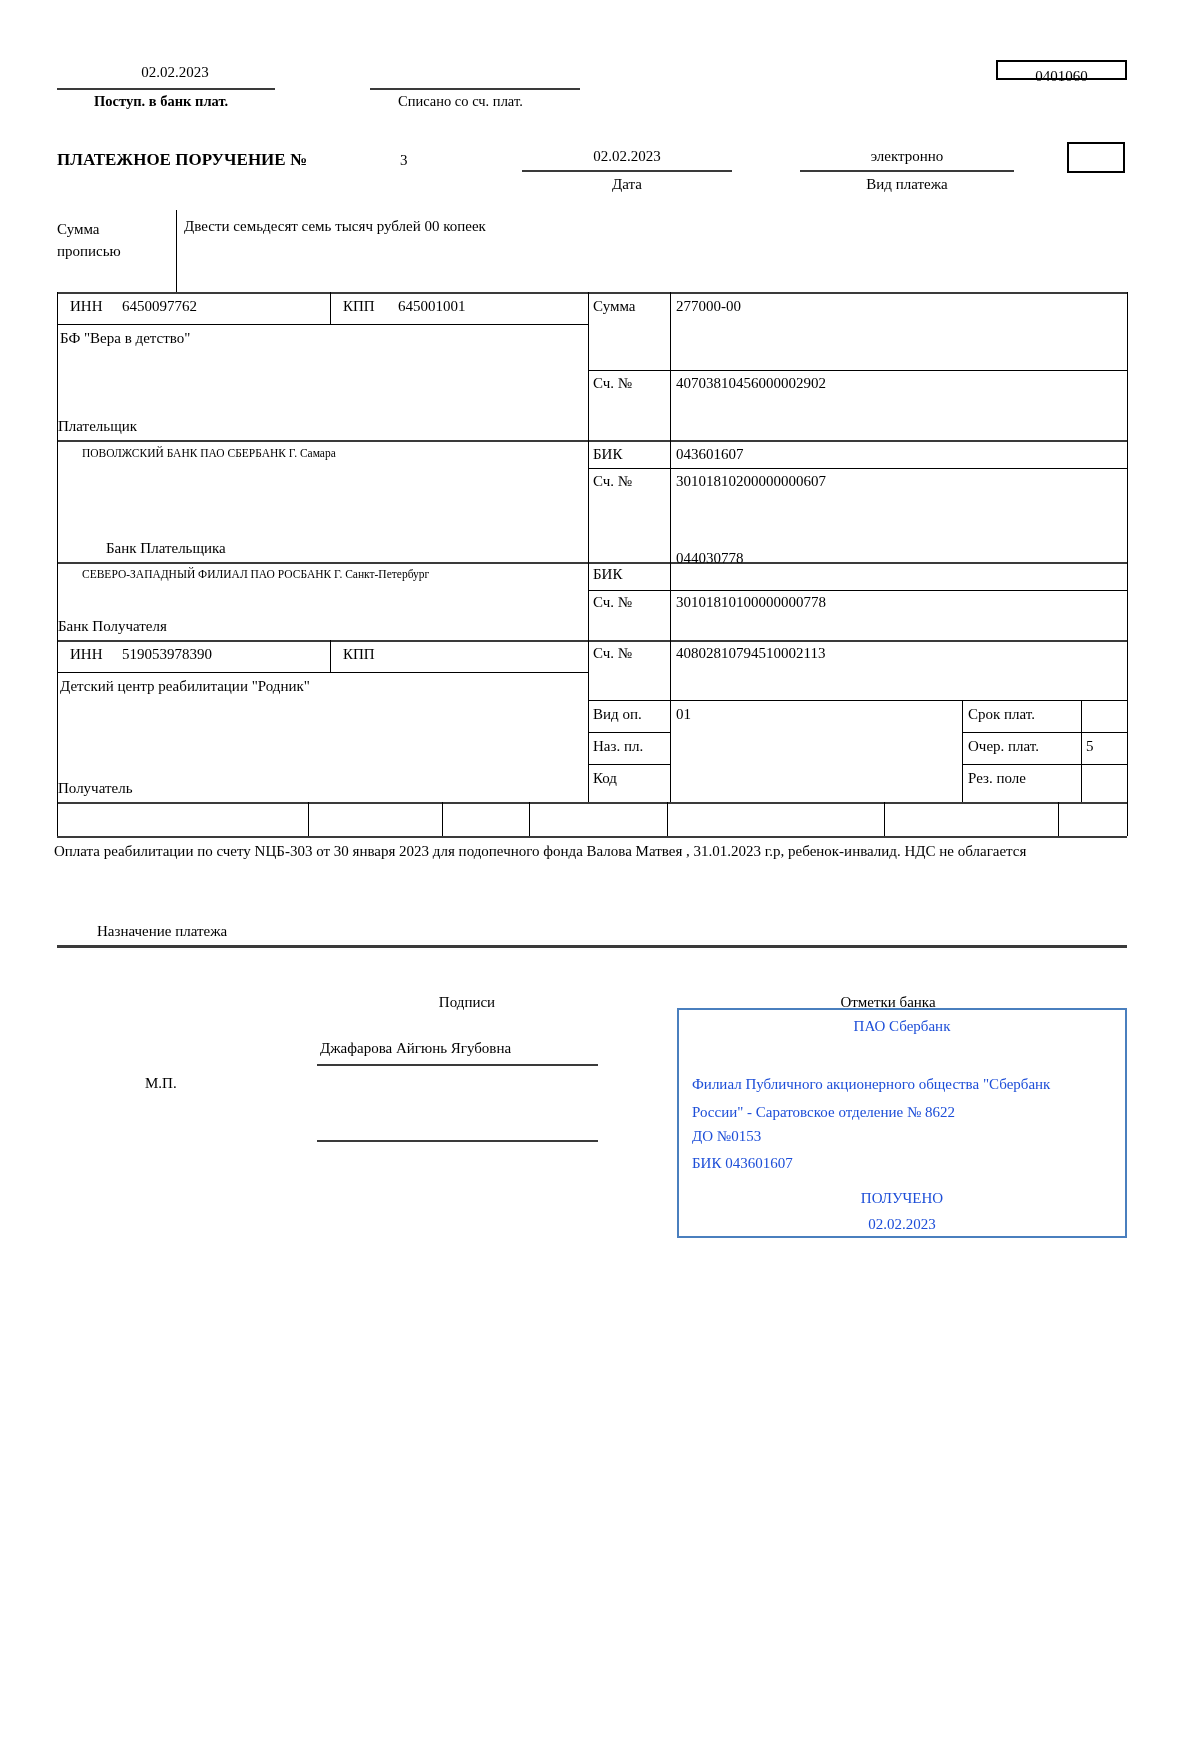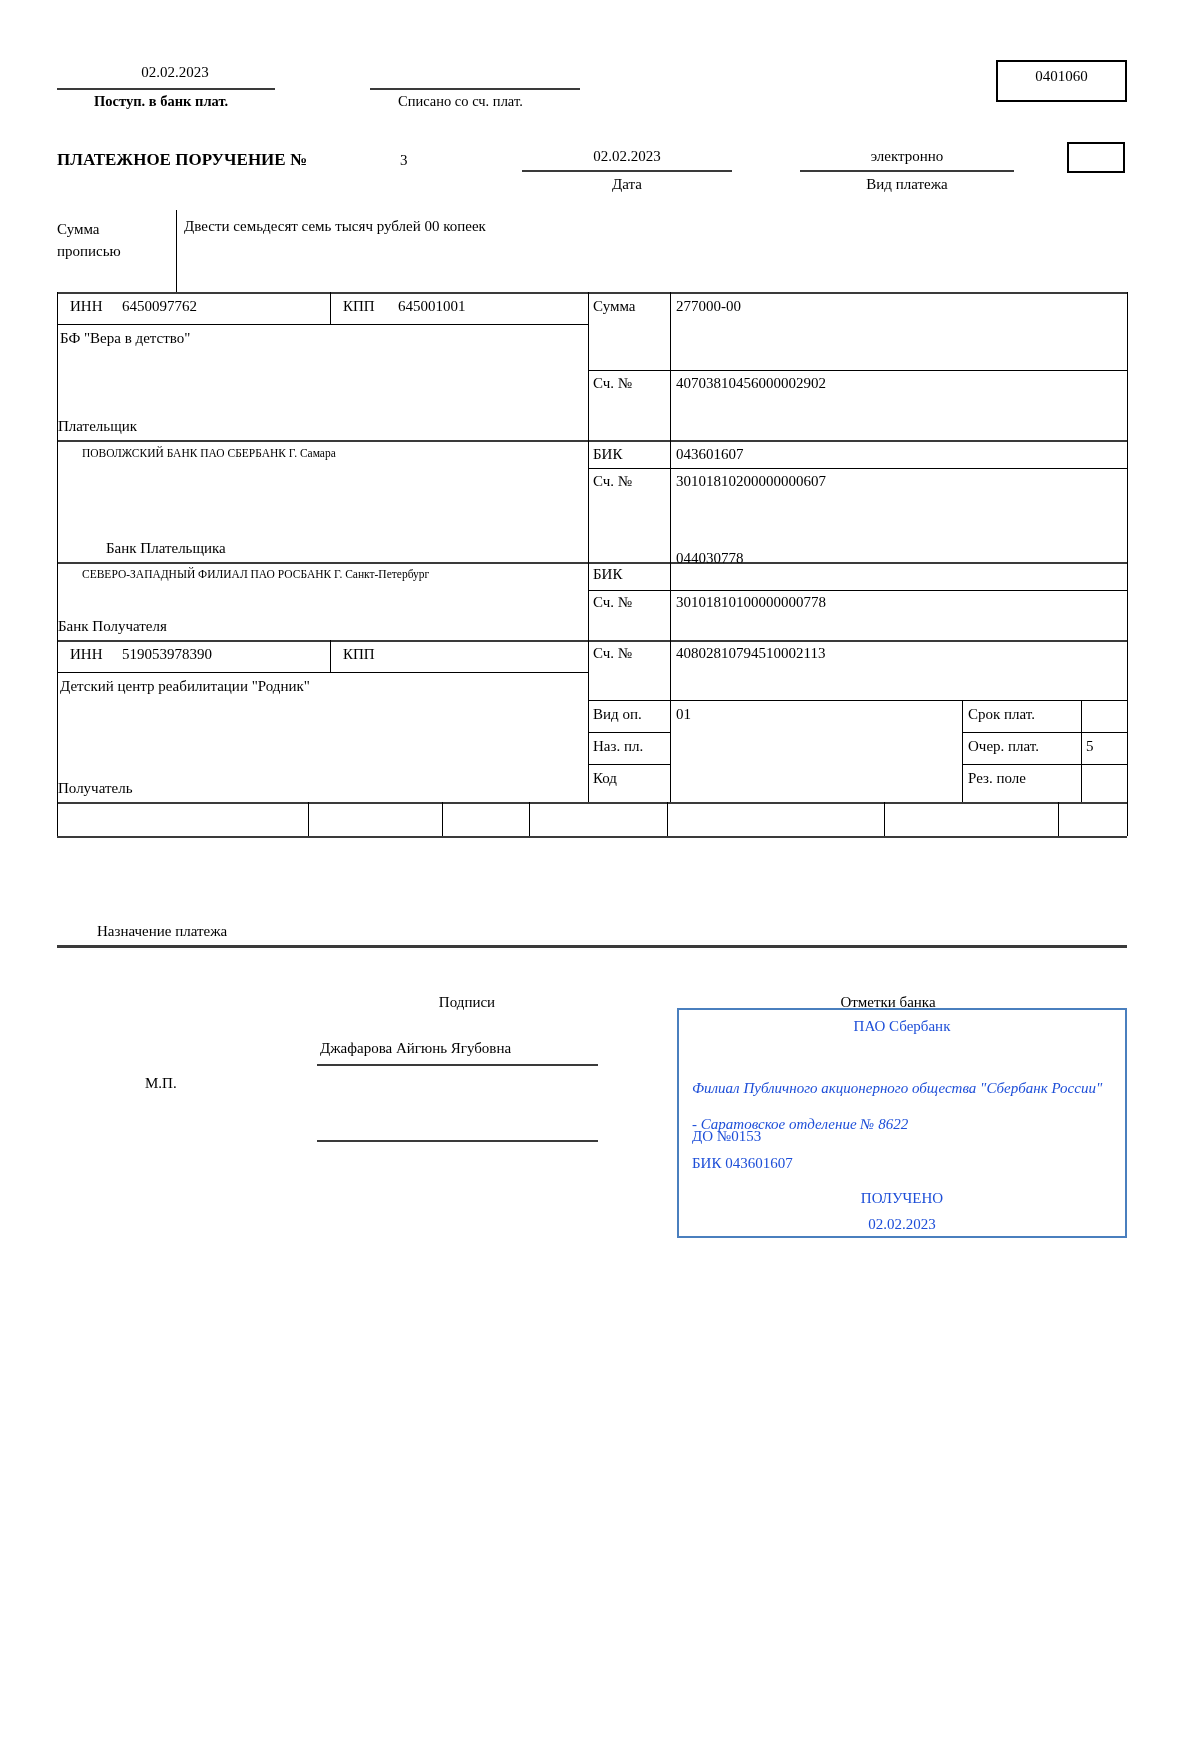--- a/index.html
+++ b/index.html
@@ -26,21 +26,21 @@
 
 <div class="page">
 
   <div class="t c" style="left:120px;top:64px;width:110px;">02.02.2023</div>
   <div class="hl hl2" style="left:57px;top:88px;width:218px;"></div>
   <div class="t" style="left:94px;top:93px;font-size:14.5px;font-weight:bold;">Поступ. в банк плат.</div>
 
   <div class="hl hl2" style="left:370px;top:88px;width:210px;"></div>
   <div class="t" style="left:398px;top:93px;font-size:14.5px;">Списано со сч. плат.</div>
 
-  <div class="box c" style="left:996px;top:60px;width:131px;height:42px;line-height:28px;">0401060</div>
+  <div class="box c" style="left:996px;top:60px;width:131px;height:20px;line-height:28px;">0401060</div>
 
   <div class="t b" style="left:57px;top:150px;font-size:17px;">ПЛАТЕЖНОЕ ПОРУЧЕНИЕ №</div>
   <div class="t" style="left:400px;top:152px;">3</div>
 
   <div class="t c" style="left:522px;top:148px;width:210px;">02.02.2023</div>
   <div class="hl hl2" style="left:522px;top:170px;width:210px;"></div>
   <div class="t c" style="left:522px;top:176px;width:210px;">Дата</div>
 
   <div class="t c" style="left:800px;top:148px;width:214px;">электронно</div>
   <div class="hl hl2" style="left:800px;top:170px;width:214px;"></div>
@@ -123,32 +123,33 @@
   <div class="t" style="left:676px;top:550px;">044030778</div>
   <div class="t" style="left:676px;top:594px;">30101810100000000778</div>
   <div class="t" style="left:676px;top:645px;">40802810794510002113</div>
   <div class="t" style="left:676px;top:706px;">01</div>
 
   <div class="t" style="left:968px;top:706px;">Срок плат.</div>
   <div class="t" style="left:968px;top:738px;">Очер. плат.</div>
   <div class="t" style="left:1086px;top:738px;">5</div>
   <div class="t" style="left:968px;top:770px;">Рез. поле</div>
 
+  <div class="t wrap" style="left:54px;top:840px;width:1076px;line-height:23px;">Оплата реабилитации по счету NЦБ-303 от 30 января 2023 для подопечного фонда  Валова Матвея , 31.01.2023 г.р, ребенок-инвалид. НДС не облагается</div>
   <div class="t" style="left:57px;top:923px;margin-left:40px;">Назначение платежа</div>
   <div class="hl hl3" style="left:57px;top:945px;width:1070px;"></div>
 
   <div class="t c" style="left:377px;top:994px;width:180px;">Подписи</div>
   <div class="t c" style="left:773px;top:994px;width:230px;">Отметки банка</div>
 
   <div class="t" style="left:320px;top:1040px;">Джафарова Айгюнь Ягубовна</div>
   <div class="hl hl2" style="left:317px;top:1064px;width:281px;"></div>
   <div class="t" style="left:145px;top:1075px;">М.П.</div>
   <div class="hl hl2" style="left:317px;top:1140px;width:281px;"></div>
 
   <div class="stamp" style="left:677px;top:1008px;width:450px;height:230px;"></div>
   <div class="t c blue" style="left:677px;top:1018px;width:450px;">ПАО Сбербанк</div>
-  <div class="t wrap blue" style="left:692px;top:1070px;width:412px;line-height:36px;font-style:italic;">Филиал Публичного акционерного общества "Сбербанк России" - Саратовское отделение № 8622</div>
+  <div class="t wrap blue" style="left:692px;top:1070px;width:412px;line-height:28px;">Филиал Публичного акционерного общества "Сбербанк России" - Саратовское отделение № 8622</div>
   <div class="t blue" style="left:692px;top:1128px;">ДО №0153</div>
   <div class="t blue" style="left:692px;top:1155px;">БИК 043601607</div>
   <div class="t c blue" style="left:677px;top:1190px;width:450px;">ПОЛУЧЕНО</div>
   <div class="t c blue" style="left:677px;top:1216px;width:450px;">02.02.2023</div>
 
 </div>
 
 </body></html>

